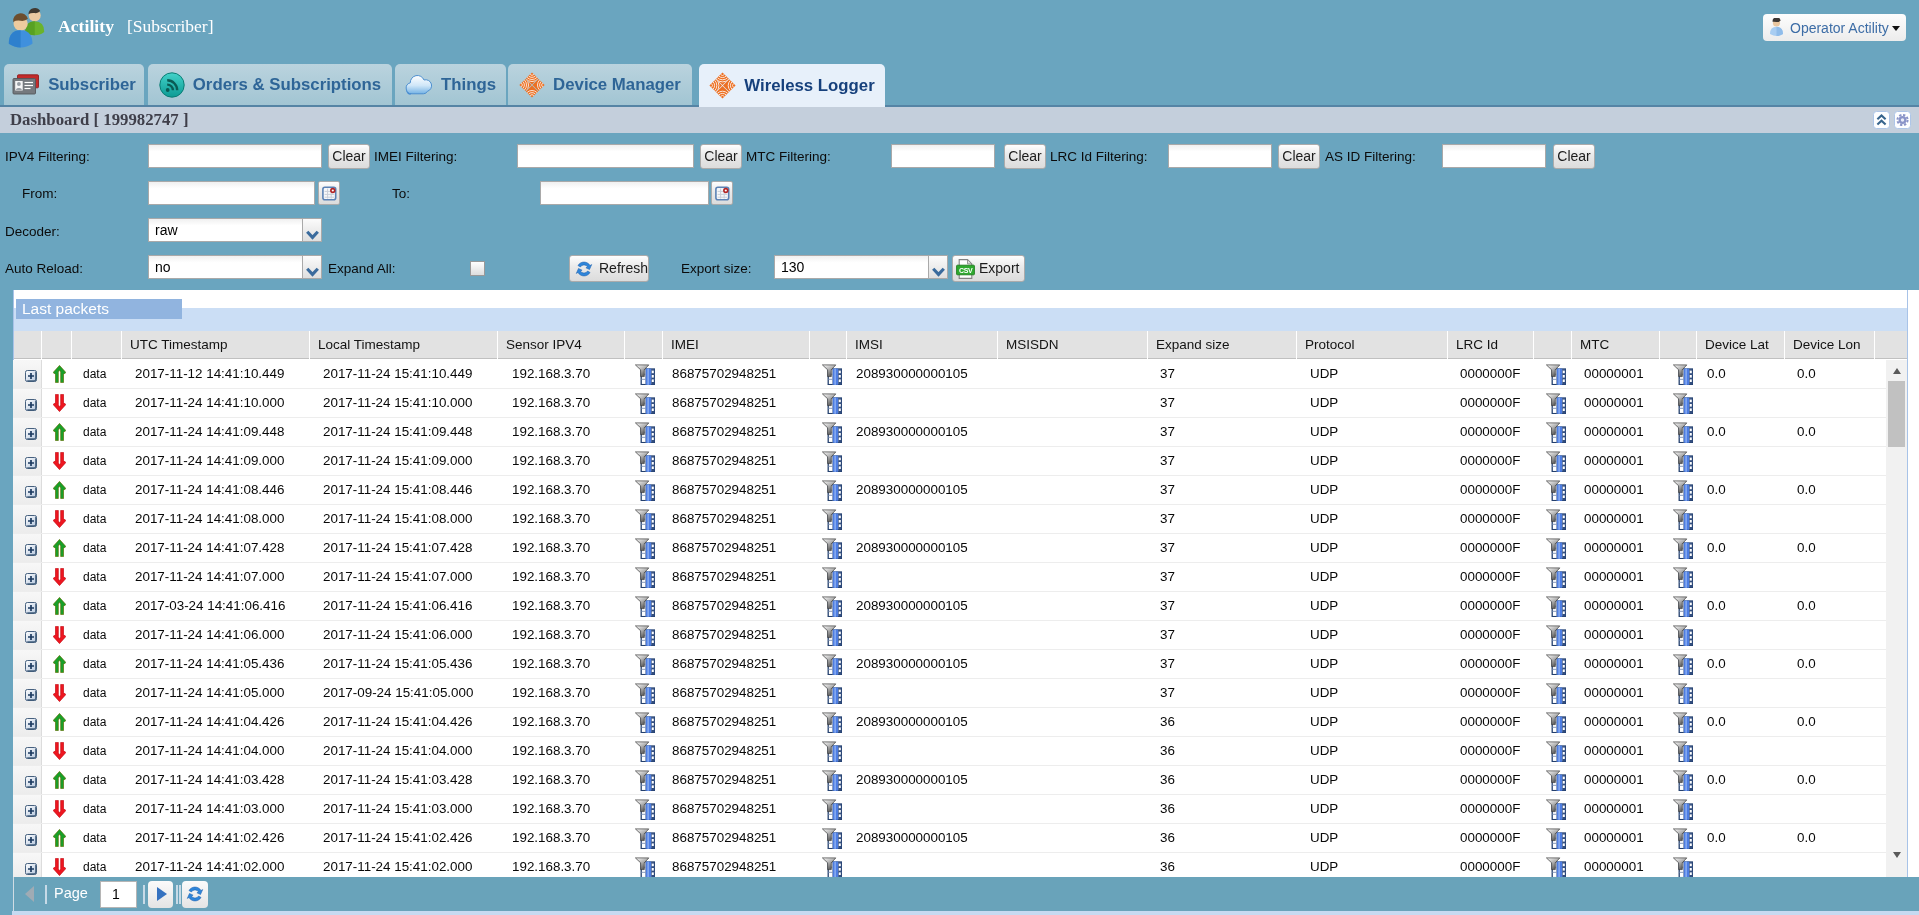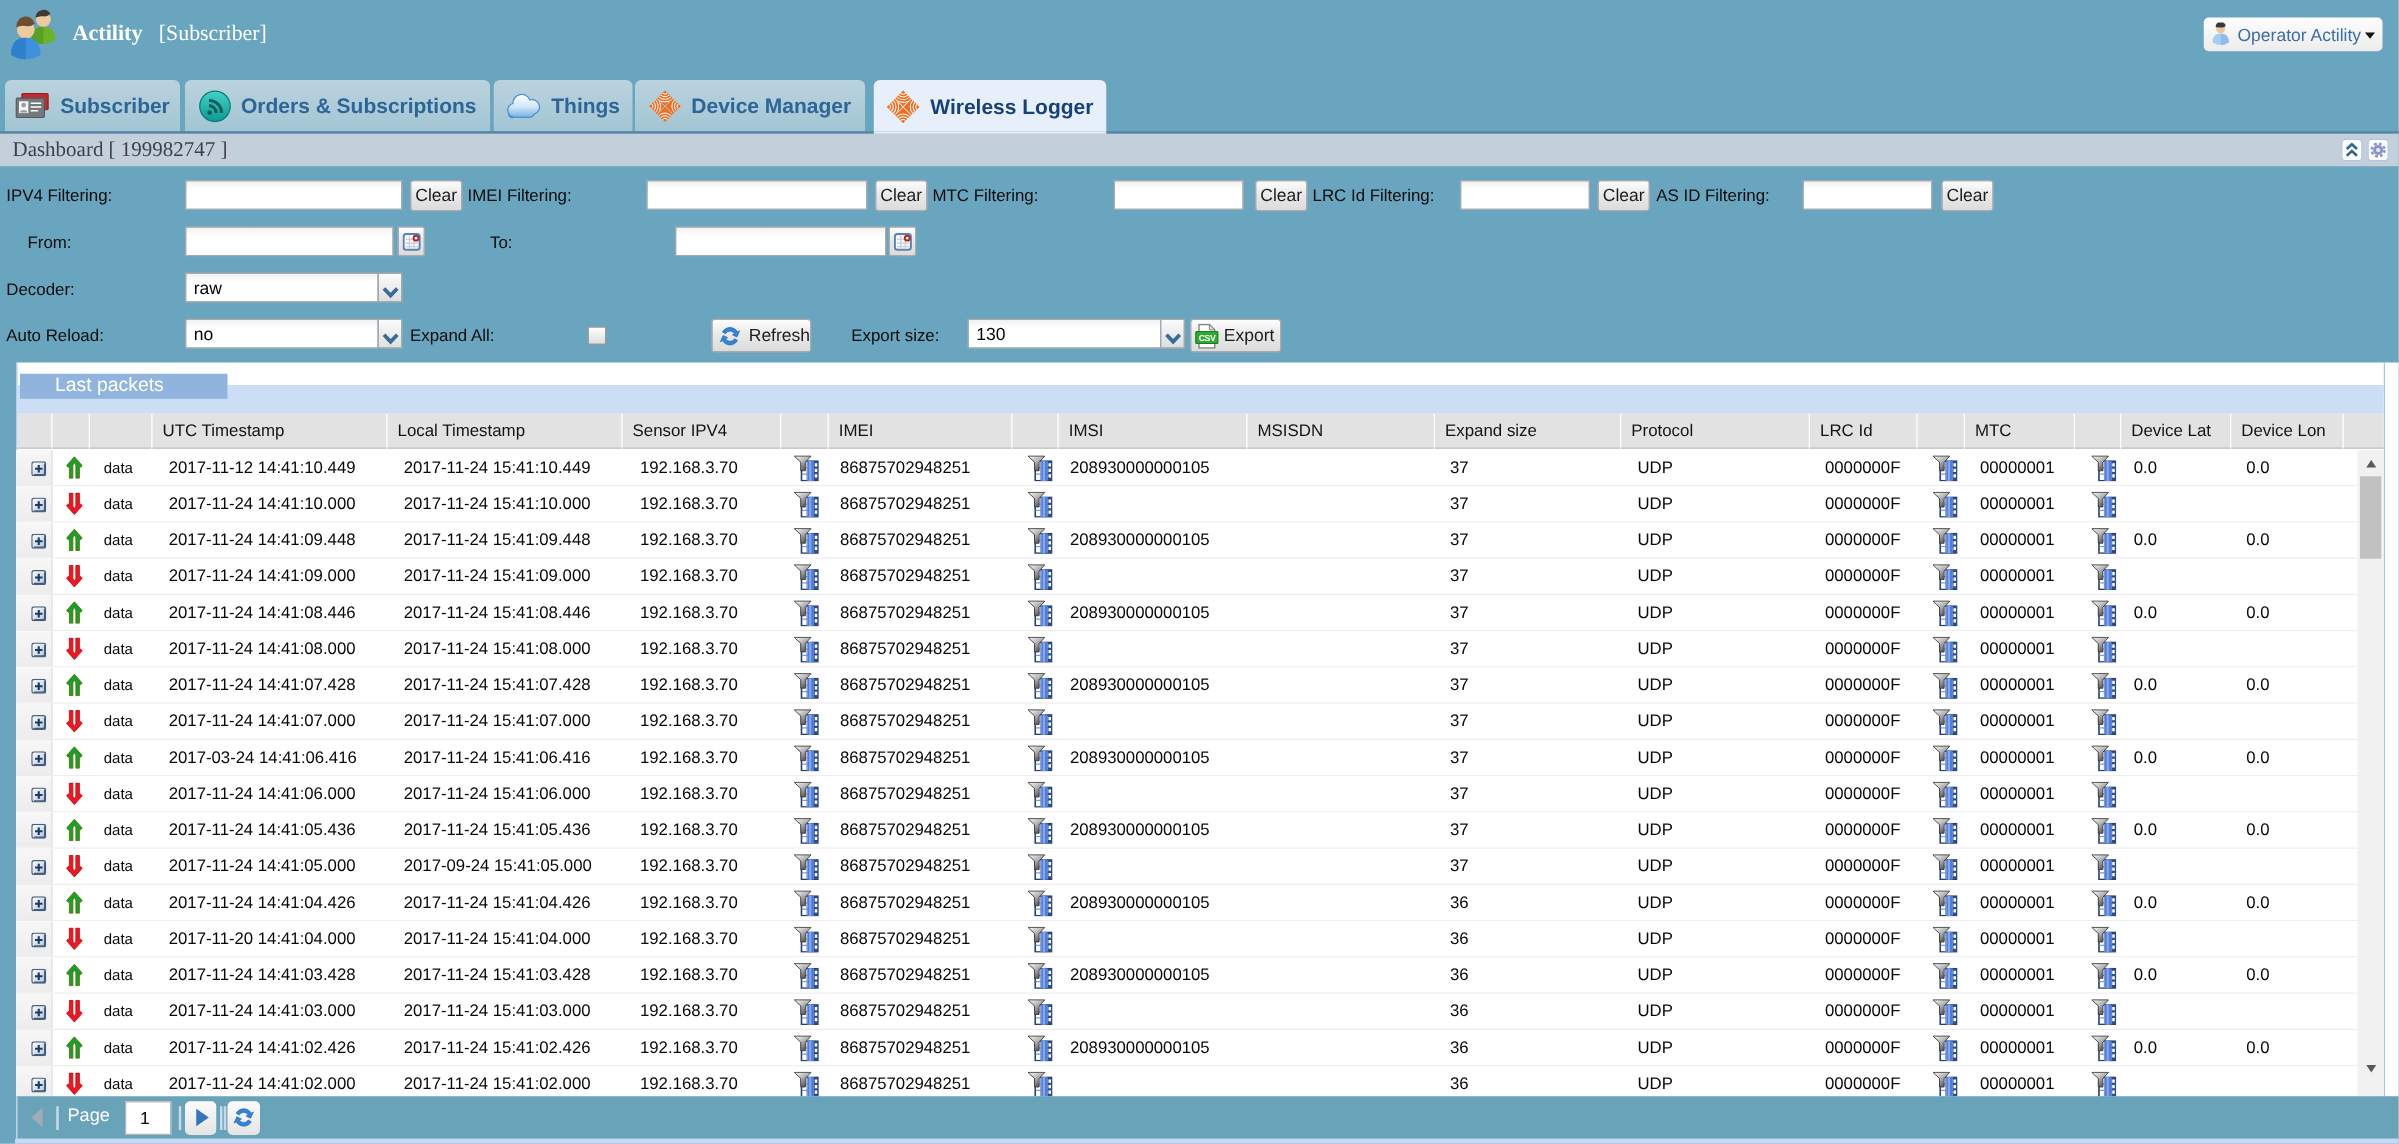--- a/index.html
+++ b/index.html
@@ -177,21 +177,21 @@
           <path d="M9.5 22.1 A4.9 4.9 0 0 1 16.5 22.1"></path>
           <path d="M8 20.6 A7 7 0 0 1 18 20.6"></path>
         </g>
 </g>
     </svg>
     <span>Wireless Logger</span>
   </div>
 <div class="abs" style="left:0;top:105px;width:1919px;height:2px;background:#5584a5"></div>
 <div class="abs" style="left:0;top:107px;width:1919px;height:26px;background:#c4cfdc"></div>
 <div class="abs" style="left:699px;top:105px;width:186px;height:2px;background:#e7f0fa"></div>
-<div class="abs" style="left:10px;top:110px;font-family:'Liberation Serif',serif;font-size:16.8px;font-weight:normal;color:#3f3f4a">Dashboard [ 199982747 ]</div>
+<div class="abs" style="left:10px;top:110px;font-family:'Liberation Serif',serif;font-size:16.8px;font-weight:bold;color:#3f3f4a">Dashboard [ 199982747 ]</div>
 <div class="abs" style="left:1873px;top:111px"><svg width="17" height="18" viewBox="0 0 17 18">
 <rect x="0.5" y="0.5" width="16" height="17" rx="3" fill="#fdfeff" stroke="#aec6e8"></rect>
 <g fill="none" stroke="#36648c" stroke-width="2.1">
         <path d="M4.4 8.2 L8.5 4.4 L12.6 8.2"></path>
         <path d="M4.4 13.6 L8.5 9.8 L12.6 13.6"></path>
       </g>
 </svg></div>
 <div class="abs" style="left:1894px;top:111px"><svg width="17" height="18" viewBox="0 0 17 18">
 <rect x="0.5" y="0.5" width="16" height="17" rx="3" fill="#fdfeff" stroke="#aec6e8"></rect>
 <circle cx="8.5" cy="9" r="5.1" fill="none" stroke="#8a94c8" stroke-width="2" stroke-dasharray="2.3 1.7"></circle>
@@ -270,21 +270,21 @@
 <div class="btn" style="left:952px;top:255px;width:73px;height:27px;line-height:25px;text-align:left"><span style="position:absolute;left:3px;top:3px"><svg width="19" height="20" viewBox="0 0 19 20">
 <path d="M3.2 0.6 H11.5 L15.8 4.9 V19.4 H3.2 Z" fill="#fff" stroke="#828282" stroke-width="1.1"></path>
 <path d="M11.5 0.6 L15.8 4.9 H11.5 Z" fill="#dedede" stroke="#828282" stroke-width="0.8"></path>
 <rect x="0.6" y="6.2" width="17.8" height="9.6" rx="0.8" fill="#2faa2f" stroke="#1d7a1d" stroke-width="0.9"></rect>
 <text x="9.6" y="13.8" font-size="7" font-weight="bold" fill="#fff" text-anchor="middle" font-family="Liberation Sans" letter-spacing="-0.4">CSV</text>
 </svg></span><span style="margin-left:26px">Export</span></div>
 <div class="abs" style="left:13px;top:290px;width:1906px;height:621px;background:#fff"></div>
 <div class="abs" style="left:13px;top:290px;width:1px;height:621px;background:#a8c3e8"></div>
 <div class="abs" style="left:1907px;top:290px;width:1px;height:621px;background:#a8c3e8"></div>
 <div class="abs" style="left:14px;top:308px;width:1893px;height:23px;background:#cbdef5"></div>
-<div class="abs" style="left:16px;top:299px;width:166px;height:20px;background:#91b4df;color:#fff;font-size:15.5px;line-height:20px;padding-left:28px">Last packets</div>
+<div class="abs" style="left:16px;top:299px;width:166px;height:20px;background:#91b4df;color:#fff;font-size:15.5px;line-height:20px;padding-left:6px">Last packets</div>
 <div class="abs" style="left:14px;top:331px;width:1893px;height:28px;background:#e2e2e2;border-bottom:1px solid #c0c0c0"></div>
 <div class="abs" style="left:0;top:331px;width:1919px;height:28px">
 <div class="hcell" style="left:13px;width:29px"></div>
 <div class="hcell" style="left:42px;width:30px"></div>
 <div class="hcell" style="left:72px;width:50px"></div>
 <div class="hcell" style="left:122px;width:188px">UTC Timestamp</div>
 <div class="hcell" style="left:310px;width:188px">Local Timestamp</div>
 <div class="hcell" style="left:498px;width:127px">Sensor IPV4</div>
 <div class="hcell" style="left:625px;width:38px"></div>
 <div class="hcell" style="left:663px;width:147px">IMEI</div>
@@ -1626,21 +1626,21 @@
 <div class="abs" style="left:0;top:0;width:29px;height:28px;background:linear-gradient(#f7f7f7,#ececec);border-right:1px solid #dcdcdc"></div>
 <div class="abs" style="left:12px;top:8px"><svg width="12" height="12" viewBox="0 0 12 12">
 <rect x="0.5" y="0.5" width="11" height="11" rx="1.8" fill="url(#gplus)" stroke="#47617f"></rect>
 <path d="M10.7 2 V9.3 Q10.7 10.7 9.3 10.7 H2.2" fill="none" stroke="#2c4a68" stroke-width="1.1" opacity="0.85"></path>
 <path d="M6 3 V9 M3 6 H9" stroke="#1d3b60" stroke-width="1.7"></path>
 </svg></div>
 <div class="abs" style="left:40px;top:5px"><svg width="13" height="18" viewBox="0 0 13 18">
 <path d="M6.5 17.6 L12.9 10.4 L10.5 8.8 L10.5 0.4 L7.7 0.4 L7.7 10.9 L6.5 13.1 L5.3 10.9 L5.3 0.4 L2.5 0.4 L2.5 8.8 L0.1 10.4 Z" fill="#ee1620" stroke="#c50b14" stroke-width="0.7"></path>
 </svg></div>
 <div class="rc" style="left:70px;font-size:12px">data</div>
-<div class="rc" style="left:122px;font-size:13.4px">2017-11-20 14:41:04.000</div>
+<div class="rc" style="left:122px;font-size:13.4px">2017-11-24 14:41:04.000</div>
 <div class="rc" style="left:310px;font-size:13.4px">2017-11-24 15:41:04.000</div>
 <div class="rc" style="left:499px;font-size:13.4px">192.168.3.70</div>
 <div class="ric" style="left:622px"><svg class="fic" width="20" height="21" viewBox="0 0 20 21">
 <rect x="6.2" y="5" width="13.2" height="15.6" fill="#ffffff" stroke="#24406e" stroke-width="1.3"></rect>
 <g stroke="#8598bb" stroke-width="1">
             <line x1="6.5" y1="10.2" x2="19.4" y2="10.2"></line>
             <line x1="6.5" y1="15.3" x2="19.4" y2="15.3"></line>
             <line x1="10.6" y1="5.2" x2="10.6" y2="20.4"></line>
           </g>
 <rect x="11" y="4.6" width="5.2" height="16.2" fill="#4d7de2"></rect>

